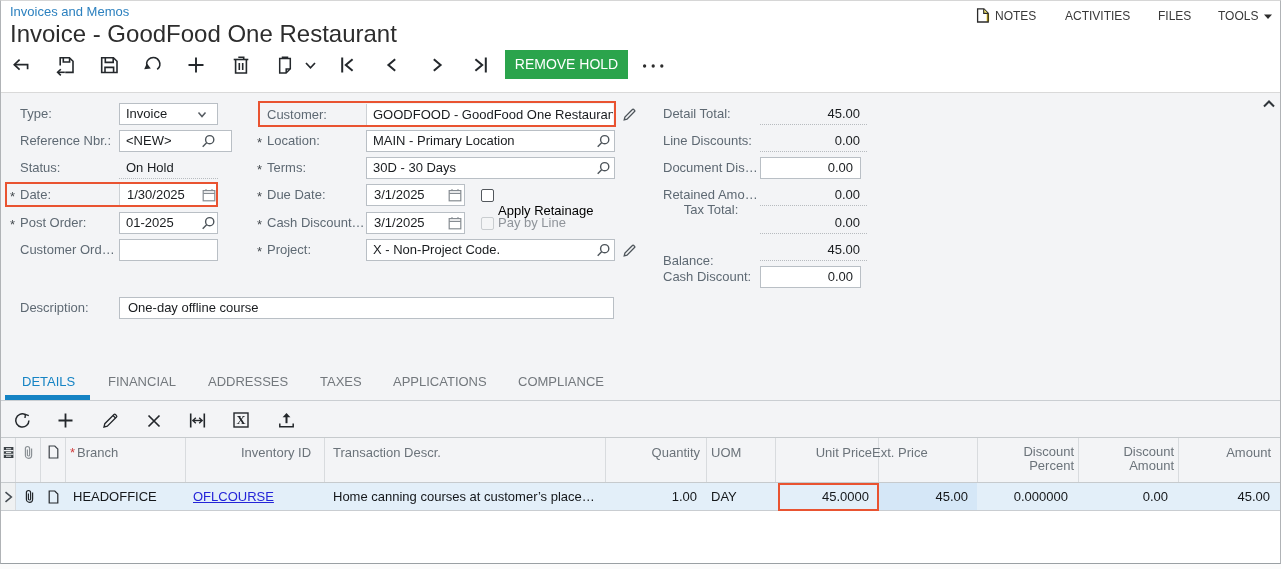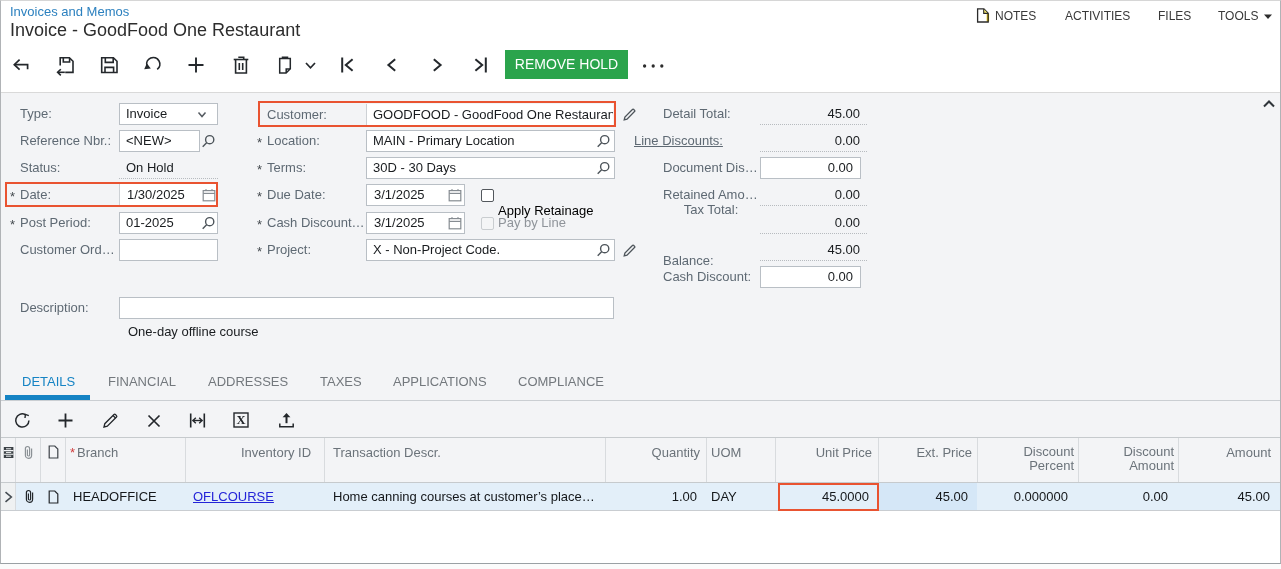--- a/index.html
+++ b/index.html
@@ -1,20 +1,20 @@
 <!DOCTYPE html>
 <html><head><meta charset="utf-8">
 <style>
 html,body{margin:0;padding:0;}
 body{width:1281px;height:569px;position:relative;background:#fbfbfb;font-family:"Liberation Sans",sans-serif;overflow:hidden;}
 .abs{position:absolute;}
 #panel{position:absolute;left:0;top:0;width:1281px;height:564px;background:#fff;border-left:1px solid #b0b3b6;border-right:1px solid #b0b3b6;border-top:1px solid #d6d6d6;border-bottom:1px solid #9aa0a4;box-sizing:border-box;}
 #crumb{left:10px;top:4px;font-size:13px;color:#2b80bf;}
 .topact{font-size:12px;color:#393939;top:9px;letter-spacing:0;}
-#title{left:10px;top:20px;font-size:18px;color:#2d2d2d;}
+#title{left:10px;top:20px;font-size:24px;color:#2d2d2d;}
 #formarea{left:1px;top:92px;width:1279px;height:345px;background:#f3f4f6;border-top:1px solid #d9d9d9;box-sizing:border-box;}
 .lbl{font-size:13px;color:#5e6973;height:22px;line-height:22px;white-space:nowrap;overflow:hidden;}
 .box{background:#fff;border:1px solid #b9bfc5;box-sizing:border-box;height:22px;}
 .val{font-size:13px;color:#191c1f;line-height:20px;padding-left:6px;white-space:nowrap;overflow:hidden;}
 .valr{font-size:13px;color:#191c1f;line-height:20px;padding-right:7px;white-space:nowrap;text-align:right;}
 .plain{font-size:13px;color:#191c1f;height:22px;line-height:22px;}
 .dot{border-bottom:1px dotted #b7bbbf;}
 .ast{font-size:13px;color:#43494e;}
 .hibox{border:2px solid #e95331;box-sizing:border-box;background:transparent;}
 .tab{font-size:13px;top:374px;height:16px;line-height:16px;color:#73787d;}
@@ -139,21 +139,21 @@
 <div class="abs lbl" style="left:20px;top:103px;width:94px;">Type:</div>
 <div class="abs box" style="left:119px;top:103px;width:99px;">
     <div class="val" style="width:75px;">Invoice</div>
   </div>
 <div class="abs" style="left:196px;top:111px;">
     <svg width="12" height="8" viewBox="0 0 12 8" fill="none" stroke="#565c62" stroke-width="1.5">
       <path d="M2.5 1.5 L6 5.5 L9.5 1.5"></path>
     </svg>
   </div>
 <div class="abs lbl" style="left:20px;top:130px;width:94px;">Reference Nbr.:</div>
-<div class="abs box" style="left:119px;top:130px;width:81px;">
+<div class="abs box" style="left:119px;top:130px;width:113px;">
     <div class="val">&lt;NEW&gt;</div>
   </div>
 <div class="abs" style="left:201px;top:134px;">
     <svg width="14" height="14" viewBox="0 0 14 14" fill="none" stroke="#4d545a" stroke-width="1.4">
       <circle cx="8.7" cy="5.7" r="4.1"></circle>
       <path d="M5.6 8.8 L1.7 12.7"></path>
     </svg>
   </div>
 <div class="abs lbl" style="left:20px;top:157px;width:94px;">Status:</div>
 <div class="abs dot" style="left:119px;top:157px;width:99px;height:21px;"></div>
@@ -166,35 +166,35 @@
     <div class="val" style="line-height:21px;padding-left:7px;">1/30/2025</div>
   </div>
 <div class="abs" style="left:202px;top:188px;">
     <svg width="14" height="14" viewBox="0 0 14 14" fill="none" stroke="#868c92" stroke-width="1.2">
       <rect x="1.2" y="2.6" width="11.6" height="10.2"></rect>
       <path d="M1.2 5.4 H12.8"></path>
       <path d="M4 3 V1.2 M10 3 V1.2" stroke-width="1.4"></path>
     </svg>
   </div>
 <div class="abs ast" style="left:10px;top:214px;height:22px;line-height:22px;">*</div>
-<div class="abs lbl" style="left:20px;top:212px;width:94px;">Post Period:</div>
+<div class="abs lbl" style="left:20px;top:212px;width:94px;">Post Order:</div>
 <div class="abs box" style="left:119px;top:212px;width:99px;">
     <div class="val">01-2025</div>
   </div>
 <div class="abs" style="left:201px;top:216px;">
     <svg width="14" height="14" viewBox="0 0 14 14" fill="none" stroke="#4d545a" stroke-width="1.4">
       <circle cx="8.7" cy="5.7" r="4.1"></circle>
       <path d="M5.6 8.8 L1.7 12.7"></path>
     </svg>
   </div>
 <div class="abs lbl" style="left:20px;top:239px;width:95px;text-overflow:ellipsis;">Customer Order Nbr.:</div>
 <div class="abs box" style="left:119px;top:239px;width:99px;"></div>
 <div class="abs lbl" style="left:20px;top:297px;width:94px;">Description:</div>
 <div class="abs box" style="left:119px;top:297px;width:495px;">
-    <div class="val" style="padding-left:8px;margin-top:24px;">One-day offline course</div>
+    <div class="val" style="padding-left:8px;">One-day offline course</div>
   </div>
 
 <div class="abs hibox" style="left:258px;top:101px;width:358px;height:26px;"></div>
 <div class="abs lbl" style="left:267px;top:104px;width:94px;height:21px;line-height:21px;">Customer:</div>
 <div class="abs" style="left:366px;top:103.5px;width:247px;height:21px;background:#fff;border-left:1px solid #cdd1d5;box-sizing:border-box;overflow:hidden;">
     <div class="val" style="line-height:21px;">GOODFOOD - GoodFood One Restaurant</div>
   </div>
 <div class="abs" style="left:622px;top:107px;">
     <svg width="15" height="15" viewBox="0 0 15 15" fill="none" stroke="#4d545a" stroke-width="1.3">
       <path d="M2.2 12.8 L2.9 10 L10.4 2.5 A 0.9 0.9 0 0 1 11.8 2.5 L12.5 3.2 A 0.9 0.9 0 0 1 12.5 4.6 L5 12.1 L2.2 12.8 Z"></path>
@@ -262,21 +262,21 @@
     </svg>
   </div>
 <div class="abs" style="left:622px;top:243px;">
     <svg width="15" height="15" viewBox="0 0 15 15" fill="none" stroke="#4d545a" stroke-width="1.3">
       <path d="M2.2 12.8 L2.9 10 L10.4 2.5 A 0.9 0.9 0 0 1 11.8 2.5 L12.5 3.2 A 0.9 0.9 0 0 1 12.5 4.6 L5 12.1 L2.2 12.8 Z"></path>
     </svg>
   </div>
 
 <div class="abs lbl" style="left:663px;top:103px;width:96px;">Detail Total:</div>
 <div class="abs dot valr" style="left:760px;top:103px;width:100px;height:21px;line-height:21px;">45.00</div>
-<div class="abs lbl" style="left:634px;top:130px;width:96px;text-decoration:underline;">Line Discounts:</div>
+<div class="abs lbl" style="left:663px;top:130px;width:96px;">Line Discounts:</div>
 <div class="abs dot valr" style="left:760px;top:130px;width:100px;height:21px;line-height:21px;">0.00</div>
 <div class="abs lbl" style="left:663px;top:157px;width:97px;text-overflow:ellipsis;">Document Discounts:</div>
 <div class="abs box valr" style="left:760px;top:157px;width:101px;line-height:20px;">0.00</div>
 <div class="abs lbl" style="left:663px;top:184px;width:97px;text-overflow:ellipsis;">Retained Amount:</div>
 <div class="abs dot valr" style="left:760px;top:184px;width:100px;height:21px;line-height:21px;">0.00</div>
 <div class="abs lbl" style="left:663px;top:199px;width:96px;text-align:center;">Tax Total:</div>
 <div class="abs dot valr" style="left:760px;top:212px;width:100px;height:21px;line-height:21px;">0.00</div>
 <div class="abs lbl" style="left:663px;top:250px;width:96px;">Balance:</div>
 <div class="abs dot valr" style="left:760px;top:239px;width:100px;height:21px;line-height:21px;">45.00</div>
 <div class="abs lbl" style="left:663px;top:266px;width:96px;">Cash Discount:</div>
@@ -369,21 +369,21 @@
     </svg>
   </div>
 
 <div class="gh" style="left:70px;top:445px;color:#cf3c3c;">*</div>
 <div class="gh" style="left:77px;top:445px;text-align:center;">Branch</div>
 <div class="gh" style="left:193px;top:445px;margin-left:48px;">Inventory ID</div>
 <div class="gh" style="left:333px;top:445px;">Transaction Descr.</div>
 <div class="gh" style="left:600px;top:445px;width:100px;text-align:right;">Quantity</div>
 <div class="gh" style="left:711px;top:445px;">UOM</div>
 <div class="gh" style="left:772px;top:445px;width:100px;text-align:right;">Unit Price</div>
-<div class="gh" style="left:872px;top:445px;width:100px;text-align:right;">Ext. Price</div>
+<div class="gh" style="left:872px;top:445px;width:100px;">Ext. Price</div>
 <div class="gh" style="left:974px;top:445px;width:100px;text-align:right;line-height:14px;">Discount<br>Percent</div>
 <div class="gh" style="left:1074px;top:445px;width:100px;text-align:right;line-height:14px;">Discount<br>Amount</div>
 <div class="gh" style="left:1171px;top:445px;width:100px;text-align:right;">Amount</div>
 
 <div class="abs" style="left:4px;top:491px;">
     <svg width="9" height="12" viewBox="0 0 9 12" fill="none" stroke="#454c52" stroke-width="1.6">
       <path d="M1.5 1.2 L7.3 6 L1.5 10.8"></path>
     </svg>
   </div>
 <div class="abs" style="left:25px;top:489px;">

